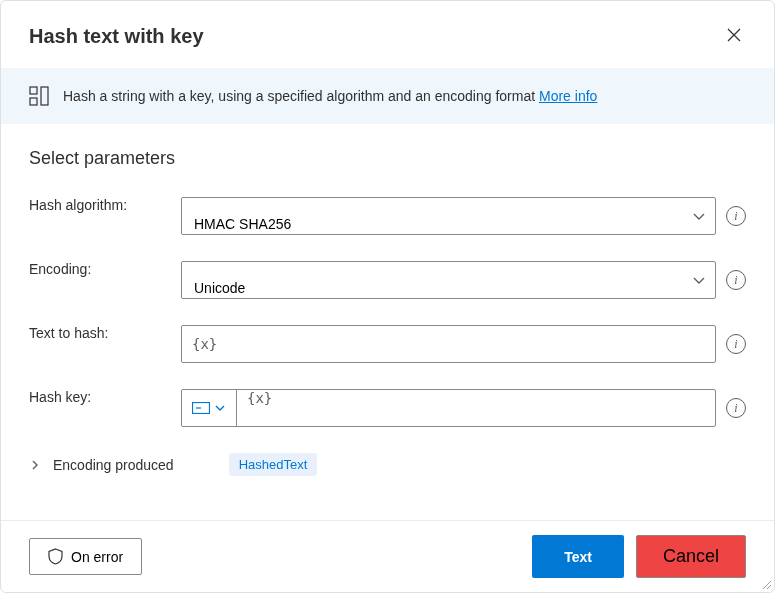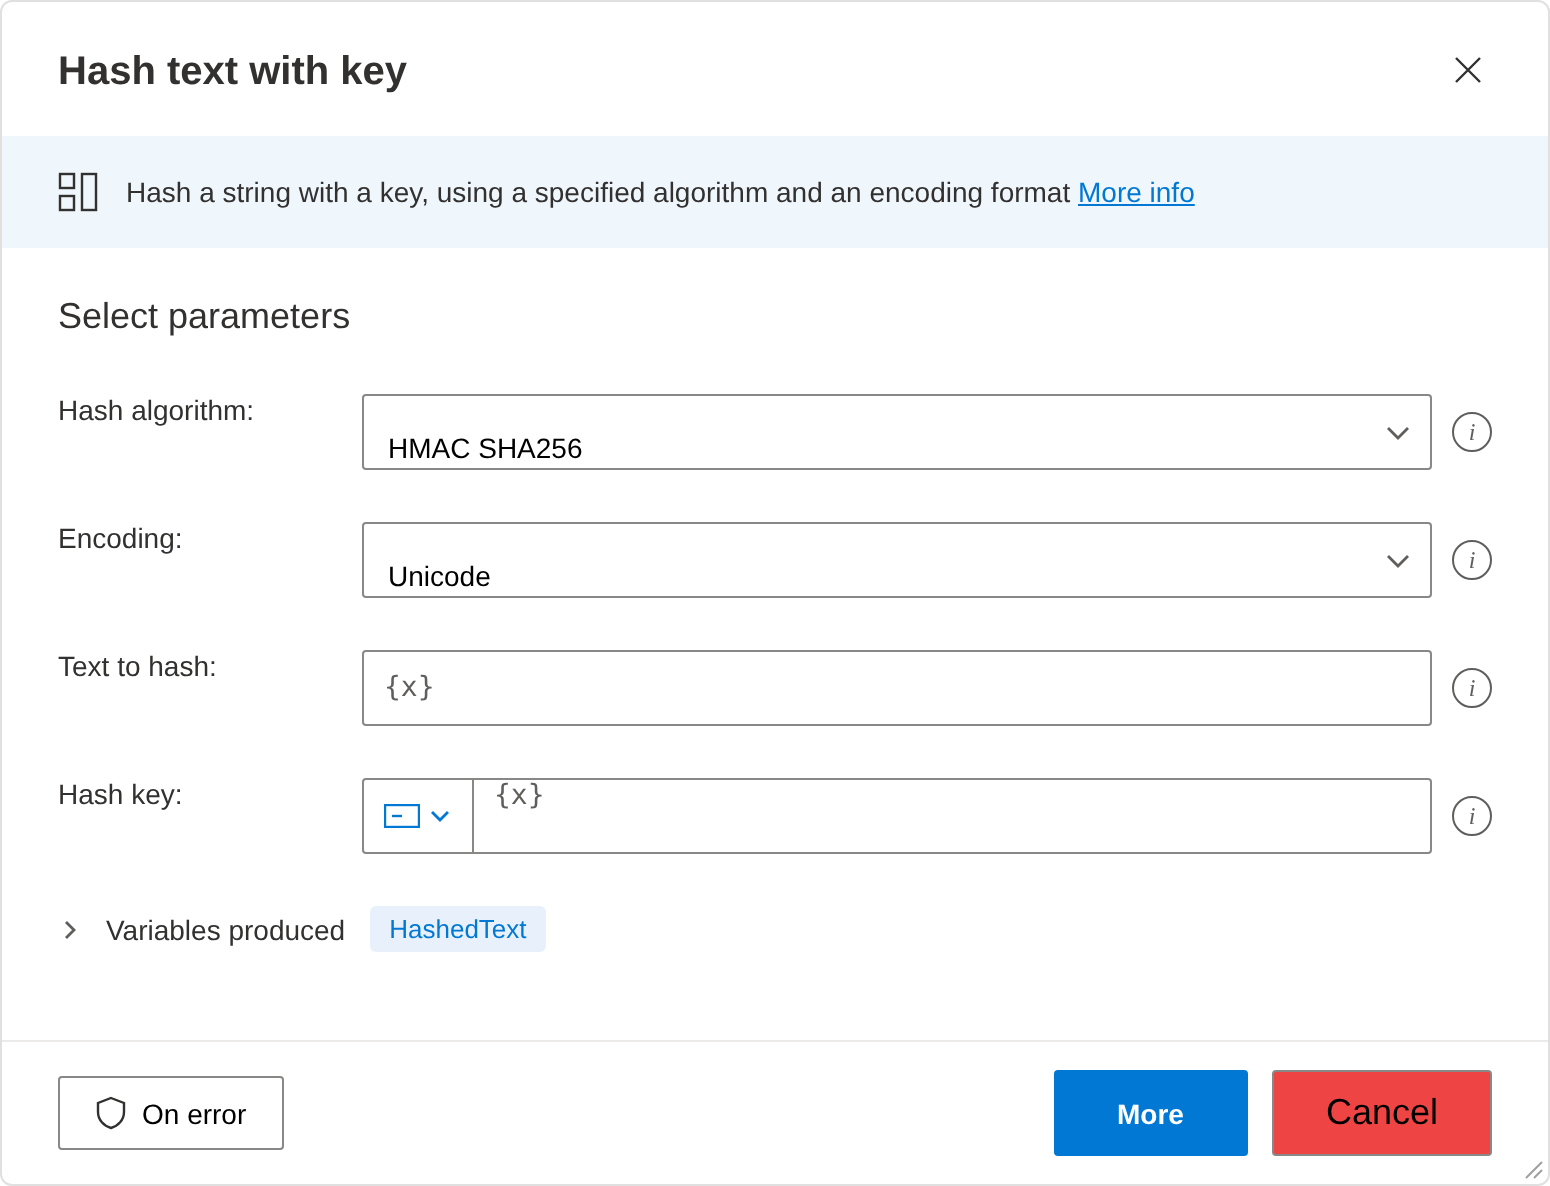--- a/index.html
+++ b/index.html
@@ -30,21 +30,21 @@
     
     .key-wrap { flex: 1; display: flex; align-items: stretch; border: 1px solid #8a8886; border-radius: 2px; height: 38px; background: #fff; }
     .key-type { display: flex; align-items: center; gap: 4px; padding: 0 10px; border-right: 1px solid #8a8886; cursor: pointer; color: #0078d4; }
     .key-input { flex: 1; border: none; outline: none; padding: 0 16px; font-size: 14px; background: transparent; }
     
     .info-icon-btn { width: 20px; height: 20px; border: 1.3px solid #605e5c; border-radius: 50%; display: flex; align-items: center; justify-content: center; font-size: 12px; color: #605e5c; font-style: italic; font-family: serif; cursor: pointer; background: none; flex-shrink: 0; }
     
     .vars-row { display: flex; align-items: center; gap: 12px; margin-top: 6px; }
     .vars-chevron { color: #605e5c; }
     .vars-label { font-size: 14px; color: #323130; }
-    .var-chip { background: #e8f1fb; color: #0078d4; padding: 4px 10px; border-radius: 3px; font-size: 13px; }
+    .var-chip { background: #e8f1fb; color: #0078d4; padding: 4px 10px; border-radius: 3px; font-size: 13px; margin-left: 43px; }
     
     .footer { border-top: 1px solid #edebe9; padding: 14px 28px; display: flex; align-items: center; justify-content: space-between; }
     .on-error-btn { display: flex; align-items: center; gap: 8px; border: 1px solid #8a8886; background: #fff; padding: 9px 18px; border-radius: 2px; font-size: 14px; cursor: pointer; }
     .footer-right { display: flex; gap: 12px; }
     .save-btn { background: #0078d4; color: #fff; border: none; padding: 10px 32px; border-radius: 2px; font-size: 14px; font-weight: 600; cursor: pointer; }
     .cancel-btn { background: #ef4444; border: 1px solid #8a8886; padding: 10px 26px; border-radius: 2px; font-size: 18px; cursor: pointer; }
     
     .resize { position: absolute; bottom: 3px; right: 3px; }
   </style>
 </head>
@@ -125,33 +125,33 @@
         <span class="var-icon">{x}</span>
       </div>
       <button class="info-icon-btn">i</button>
     </div>
   </div>
 
   <div class="vars-row">
     <svg class="vars-chevron" width="12" height="12" viewBox="0 0 12 12">
         <path d="M4 2 L8 6 L4 10" stroke="#605e5c" stroke-width="1.4" fill="none"></path>
       </svg>
-    <span class="vars-label">Variables produced</span>
+    <span class="vars-label">Encoding produced</span>
     <span class="var-chip">HashedText</span>
   </div>
 </div>
 
 <div class="footer">
   <button class="on-error-btn">
     <svg width="15" height="17" viewBox="0 0 15 17">
         <path d="M7.5 1 L14 3.5 V8 C14 12 11 15 7.5 16 C4 15 1 12 1 8 V3.5 Z" fill="none" stroke="#323130" stroke-width="1.2"></path>
       </svg>
     <span>On error</span>
   </button>
   <div class="footer-right">
-    <button class="save-btn">More</button>
+    <button class="save-btn">Text</button>
     <button class="cancel-btn">Cancel</button>
   </div>
 </div>
 
 <svg class="resize" width="12" height="12" viewBox="0 0 12 12">
     <path d="M11 3 L3 11 M11 7 L7 11 M11 11 L11 11" stroke="#a19f9d" stroke-width="1"></path>
   </svg>
 
 </body></html>

